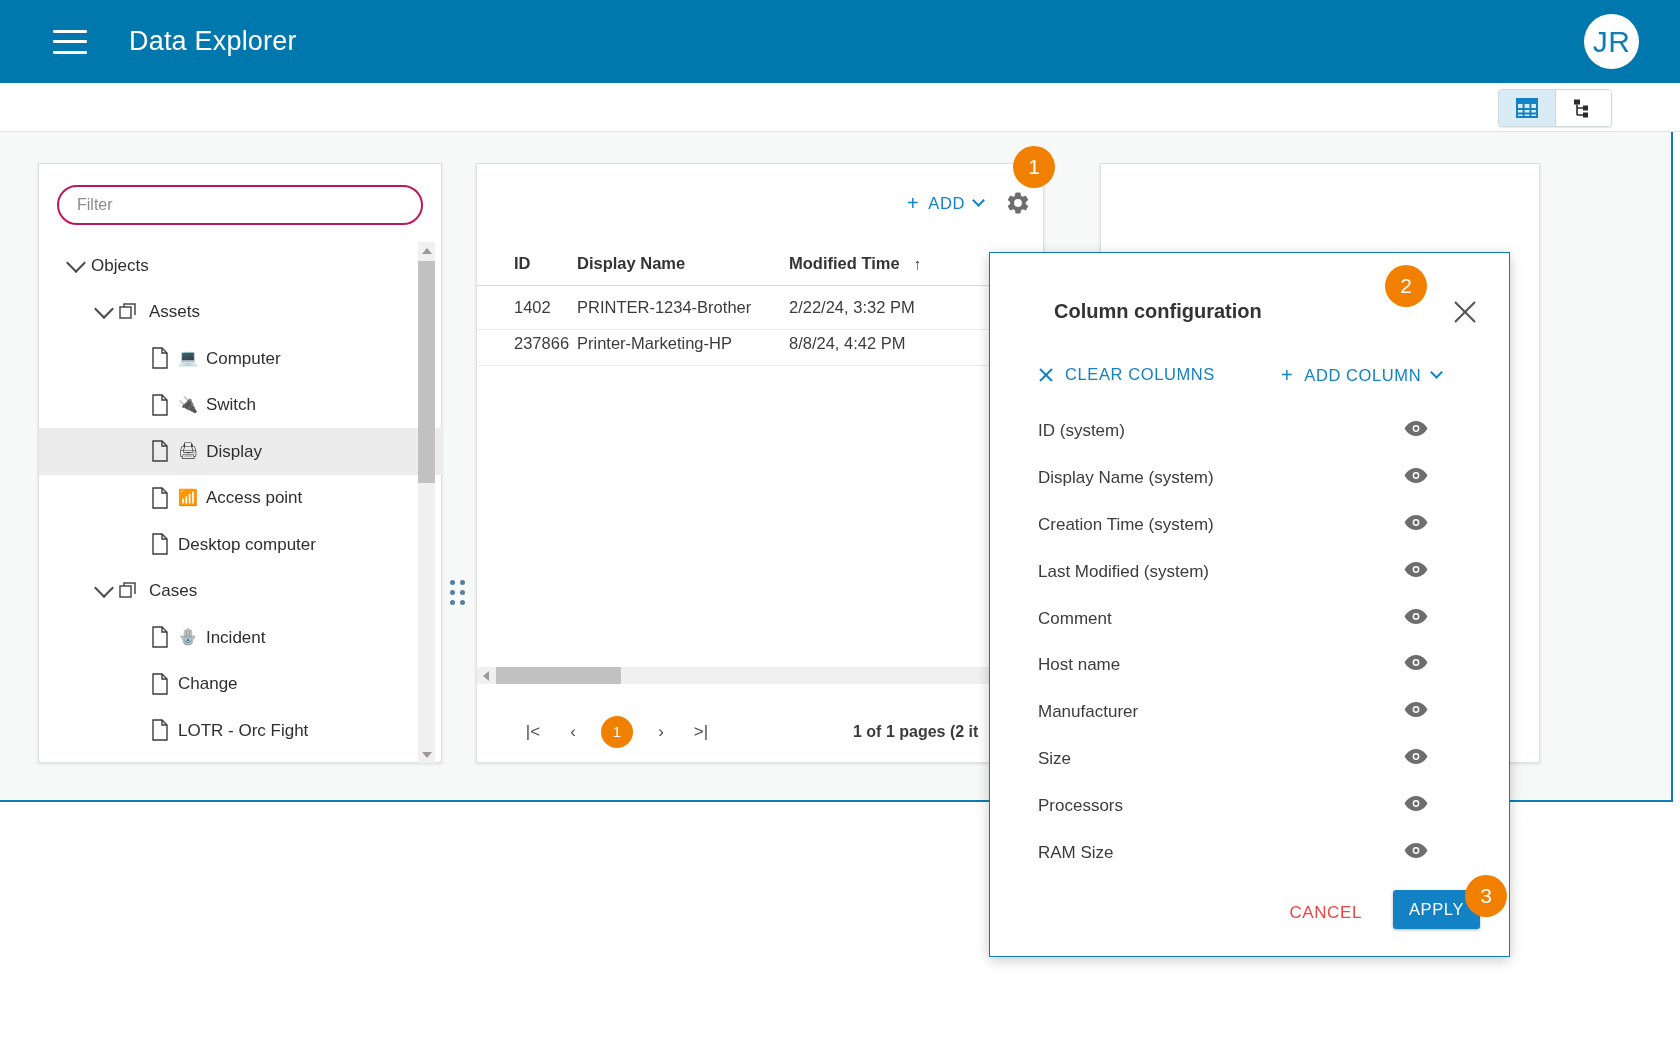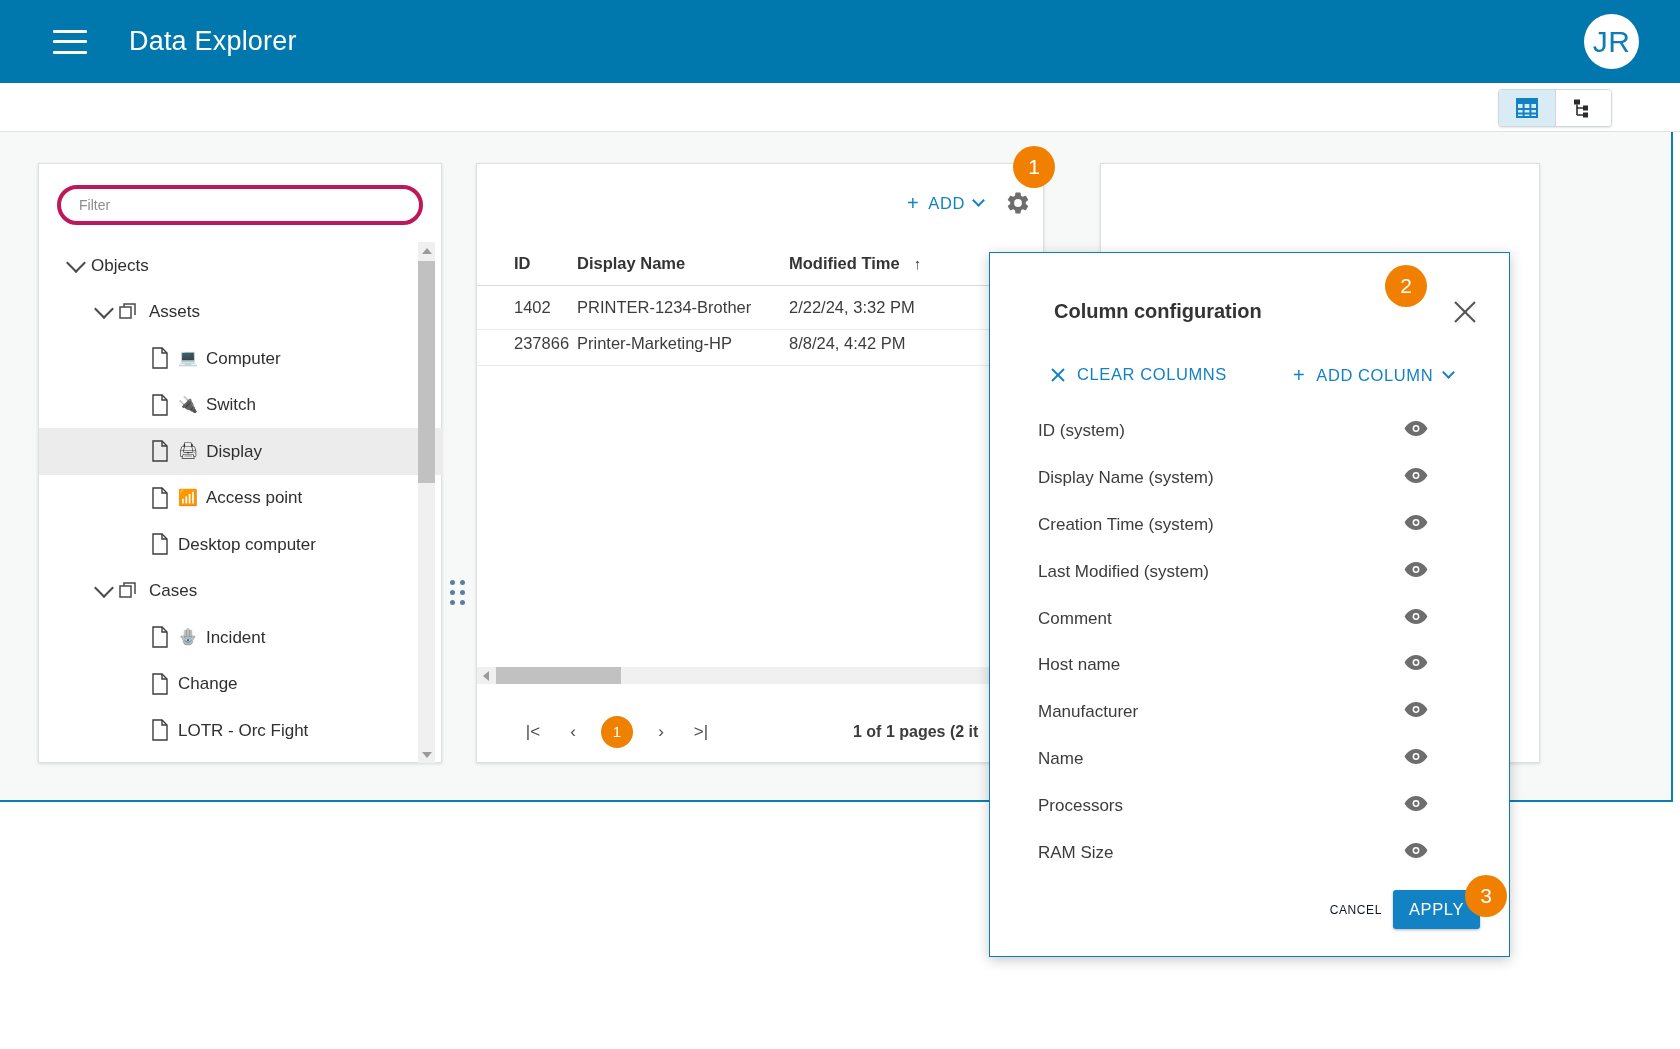--- a/index.html
+++ b/index.html
@@ -51,22 +51,22 @@
   }
   .content-frame-inner { position:absolute; inset:0; }
 
   
   .tree-panel {
     position:absolute; left:38px; top:31px; width:404px; height:600px;
     background:#fff; border:1px solid #e0e0e0; box-shadow:0 1px 3px rgba(0,0,0,.12);
   }
   .filter-input {
     position:absolute; left:18px; top:21px; width:366px; height:40px;
-    border:4px solid #be185d; border-radius:20px; background:#fff;
-    font-family:"Liberation Sans", sans-serif; font-size:14px; color:#3c3c3c;
+    border:2px solid #be185d; border-radius:20px; background:#fff;
+    font-family:"Liberation Sans", sans-serif; font-size:16px; color:#3c3c3c;
     padding: 0 18px; outline:none;
   }
   .filter-input::placeholder { color:#8c8c8c; }
   .tree-scroll {
     position:absolute; left:0; top:78px; width:404px; height:521px; overflow:hidden;
   }
   .tree-row {
     position:relative; display:flex; align-items:center; height:46.5px;
     font-size:17px; color:#2f2f2f; cursor:pointer; white-space:nowrap;
   }
@@ -177,41 +177,41 @@
   
   .dialog {
     position:absolute; left:989px; top:252px; width:521px; height:705px;
     background:#fff; border:1px solid #0e7cb5; box-shadow:0 3px 12px rgba(0,0,0,.22);
   }
   .dlg-title { position:absolute; left:64px; top:47px; font-size:20px; color:#333; font-weight:bold; }
   .dlg-close {
     position:absolute; right:27px; top:42px; width:34px; height:34px; cursor:pointer;
     display:flex; align-items:center; justify-content:center;
   }
-  .dlg-actions { position:absolute; left:12px; top:96px; width:521px; height:58px; }
+  .dlg-actions { position:absolute; left:0; top:96px; width:521px; height:58px; }
   .link-btn {
     display:flex; align-items:center; gap:11px; color:#1282c5; font-size:16.5px;
     letter-spacing:.6px; cursor:pointer; background:none; border:none;
     font-family:"Liberation Sans", sans-serif; position:absolute; padding:4px 2px;
   }
   .clear-btn { left:46px; top:12px; }
   .addcol-btn { left:289px; top:12px; }
 
   .col-list { position:absolute; left:0; top:155px; width:521px; }
   .col-row {
     position:relative; height:46.8px; display:flex; align-items:center;
     font-size:17px; color:#3c3c3c;
   }
   .col-name { padding-left:48px; }
   .eye { position:absolute; right:83px; top:50%; transform:translateY(-50%); cursor:pointer; }
 
   .dlg-footer { position:absolute; left:0; bottom:0; width:521px; height:86px; }
   .cancel-btn {
-    position:absolute; right:123px; top:25px; background:none; border:none;
-    color:#0f172a; font-size:12px; letter-spacing:.6px; cursor:pointer;
+    position:absolute; right:143px; top:25px; background:none; border:none;
+    color:#ef4444; font-size:17px; letter-spacing:.6px; cursor:pointer;
     font-family:"Liberation Sans", sans-serif; padding:8px 6px;
   }
   .apply-btn {
     position:absolute; right:31px; top:20px; background:#1282c5; border:none;
     color:#fff; font-size:16.5px; letter-spacing:.6px; cursor:pointer; border-radius:3px;
     padding:10px 16px; font-family:"Liberation Sans", sans-serif;
     box-shadow:0 1px 3px rgba(0,0,0,.3);
   }
 
   
@@ -563,21 +563,21 @@
         <span class="eye">
           <svg width="24" height="17" viewBox="0 0 24 17">
             <path d="M12 1C6 1 1.6 6 0.7 8.5 1.6 11 6 16 12 16s10.4-5 11.3-7.5C22.4 6 18 1 12 1z" fill="#6d6d6d"></path>
             <circle cx="12" cy="8.5" r="3.4" fill="#ffffff"></circle>
             <circle cx="12" cy="8.5" r="1.9" fill="#6d6d6d"></circle>
           </svg>
         </span>
       </div>
 
       <div class="col-row">
-        <span class="col-name">Name</span>
+        <span class="col-name">Size</span>
         <span class="eye">
           <svg width="24" height="17" viewBox="0 0 24 17">
             <path d="M12 1C6 1 1.6 6 0.7 8.5 1.6 11 6 16 12 16s10.4-5 11.3-7.5C22.4 6 18 1 12 1z" fill="#6d6d6d"></path>
             <circle cx="12" cy="8.5" r="3.4" fill="#ffffff"></circle>
             <circle cx="12" cy="8.5" r="1.9" fill="#6d6d6d"></circle>
           </svg>
         </span>
       </div>
 
       <div class="col-row">

